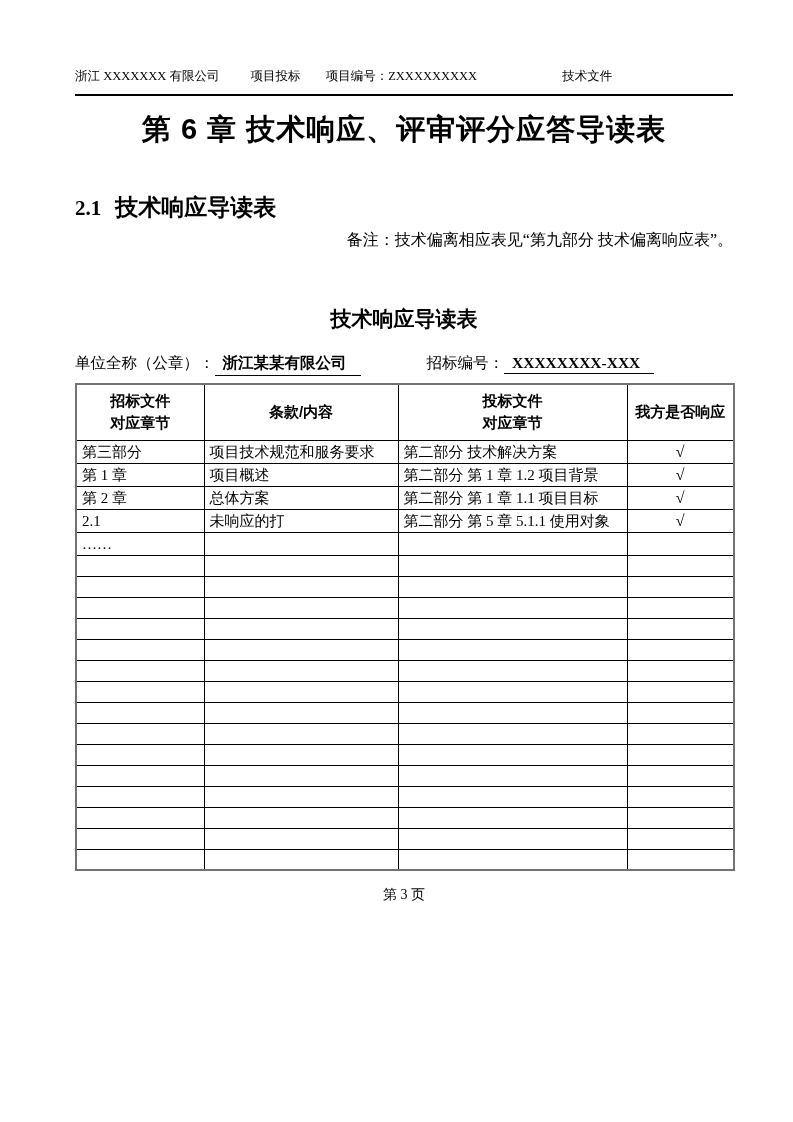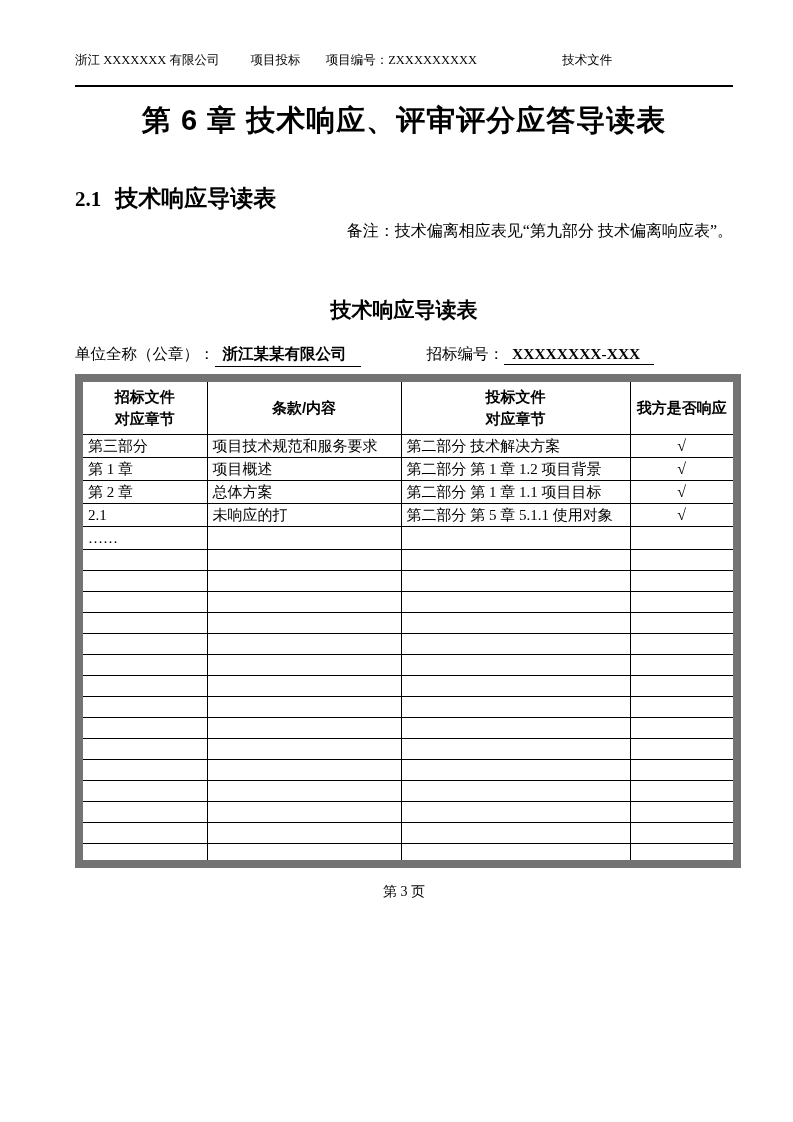--- a/index.html
+++ b/index.html
@@ -11,23 +11,24 @@
     margin: 0 auto;
     background: #ffffff;
     color: #000;
     font-family: "Liberation Serif", "DejaVu Serif", serif;
     padding: 52px 60px 0 75px;
     overflow: hidden;
   }
   
   .doc-header {
     font-size: 12.5px;
-    padding-bottom: 16px;
+    padding-bottom: 9px;
     border-bottom: 2px solid #000;
     white-space: nowrap;
+    margin-top: 16px;
   }
   .doc-header .h-company { margin-left: 0; }
   .doc-header .h-bid     { margin-left: 28px; }
   .doc-header .h-projno  { margin-left: 22px; }
   .doc-header .h-doctype { margin-left: 82px; }
   
   .chapter-title {
     margin-top: 14px;
     text-align: center;
     font-family: "Liberation Sans", "DejaVu Sans", sans-serif;
@@ -80,21 +81,21 @@
     padding: 0 14px 1px 8px;
     min-width: 60px;
     font-weight: bold;
   }
   .caption-row .bid-no-group { margin-left: 66px; }
   table.readguide {
     margin-top: 7px;
     width: 658px;
     table-layout: fixed;
     border-collapse: collapse;
-    border: 8px solid #737373;
+    border: 2px solid #737373;
     font-size: 15px;
   }
   table.readguide th, table.readguide td {
     border: 1px solid #000;
   }
   table.readguide th {
     height: 56px;
     font-family: "Liberation Sans", "DejaVu Sans", sans-serif;
     font-weight: bold;
     font-size: 15px;

